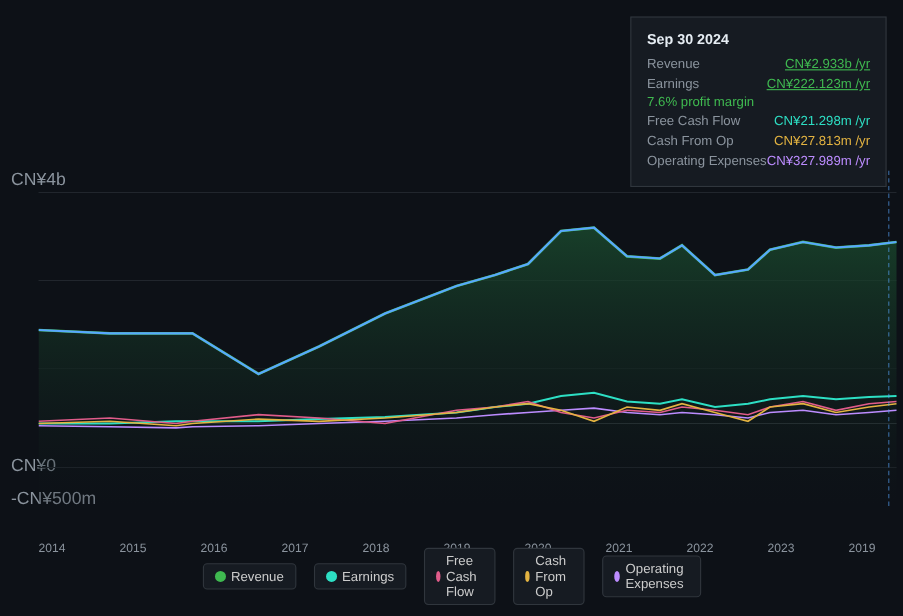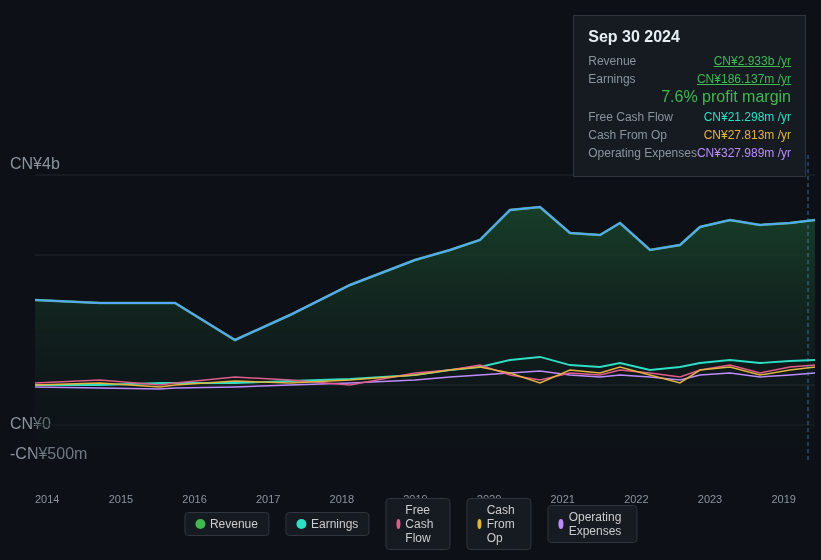--- a/index.html
+++ b/index.html
@@ -19,41 +19,41 @@
       top: 15px;
       right: 15px;
       background: #161b22;
       border: 1px solid #30363d;
       padding: 12px 14px;
       min-width: 230px;
       z-index: 10;
     }
     .tooltip-date {
       color: #e6edf3;
-      font-size: 16px;
+      font-size: 13px;
       font-weight: 600;
       margin-bottom: 8px;
     }
     .tooltip-row {
       display: flex;
       justify-content: space-between;
       align-items: baseline;
       margin-bottom: 4px;
       font-size: 12px;
     }
     .tooltip-label { color: #8b949e; }
     .tooltip-value { color: #58a6ff; font-weight: 500; }
     .tooltip-value.green { color: #3fb950; text-decoration: underline; }
     .tooltip-value.teal { color: #2ddfc4; }
     .tooltip-value.yellow { color: #e3b341; }
     .tooltip-value.purple { color: #bc8cff; }
     .profit-margin-row {
       display: flex;
-      justify-content: flex-end;
-      font-size: 16px;
+      justify-content: flex-start;
+      font-size: 12px;
       margin-bottom: 4px;
       margin-top: -2px;
     }
     .profit-margin-text { color: #3fb950; }
 
     .y-label {
       position: absolute;
       font-size: 16px;
       color: #8b949e;
     }
@@ -116,21 +116,21 @@
 <body>
 
 <div class="tooltip">
   <div class="tooltip-date">Sep 30 2024</div>
   <div class="tooltip-row">
     <span class="tooltip-label">Revenue</span>
     <span class="tooltip-value green">CN¥2.933b /yr</span>
   </div>
   <div class="tooltip-row">
     <span class="tooltip-label">Earnings</span>
-    <span class="tooltip-value green">CN¥186.137m /yr</span>
+    <span class="tooltip-value green">CN¥222.123m /yr</span>
   </div>
   <div class="profit-margin-row">
     <span class="profit-margin-text">7.6% profit margin</span>
   </div>
   <div class="tooltip-row">
     <span class="tooltip-label">Free Cash Flow</span>
     <span class="tooltip-value teal">CN¥21.298m /yr</span>
   </div>
   <div class="tooltip-row">
     <span class="tooltip-label">Cash From Op</span>

